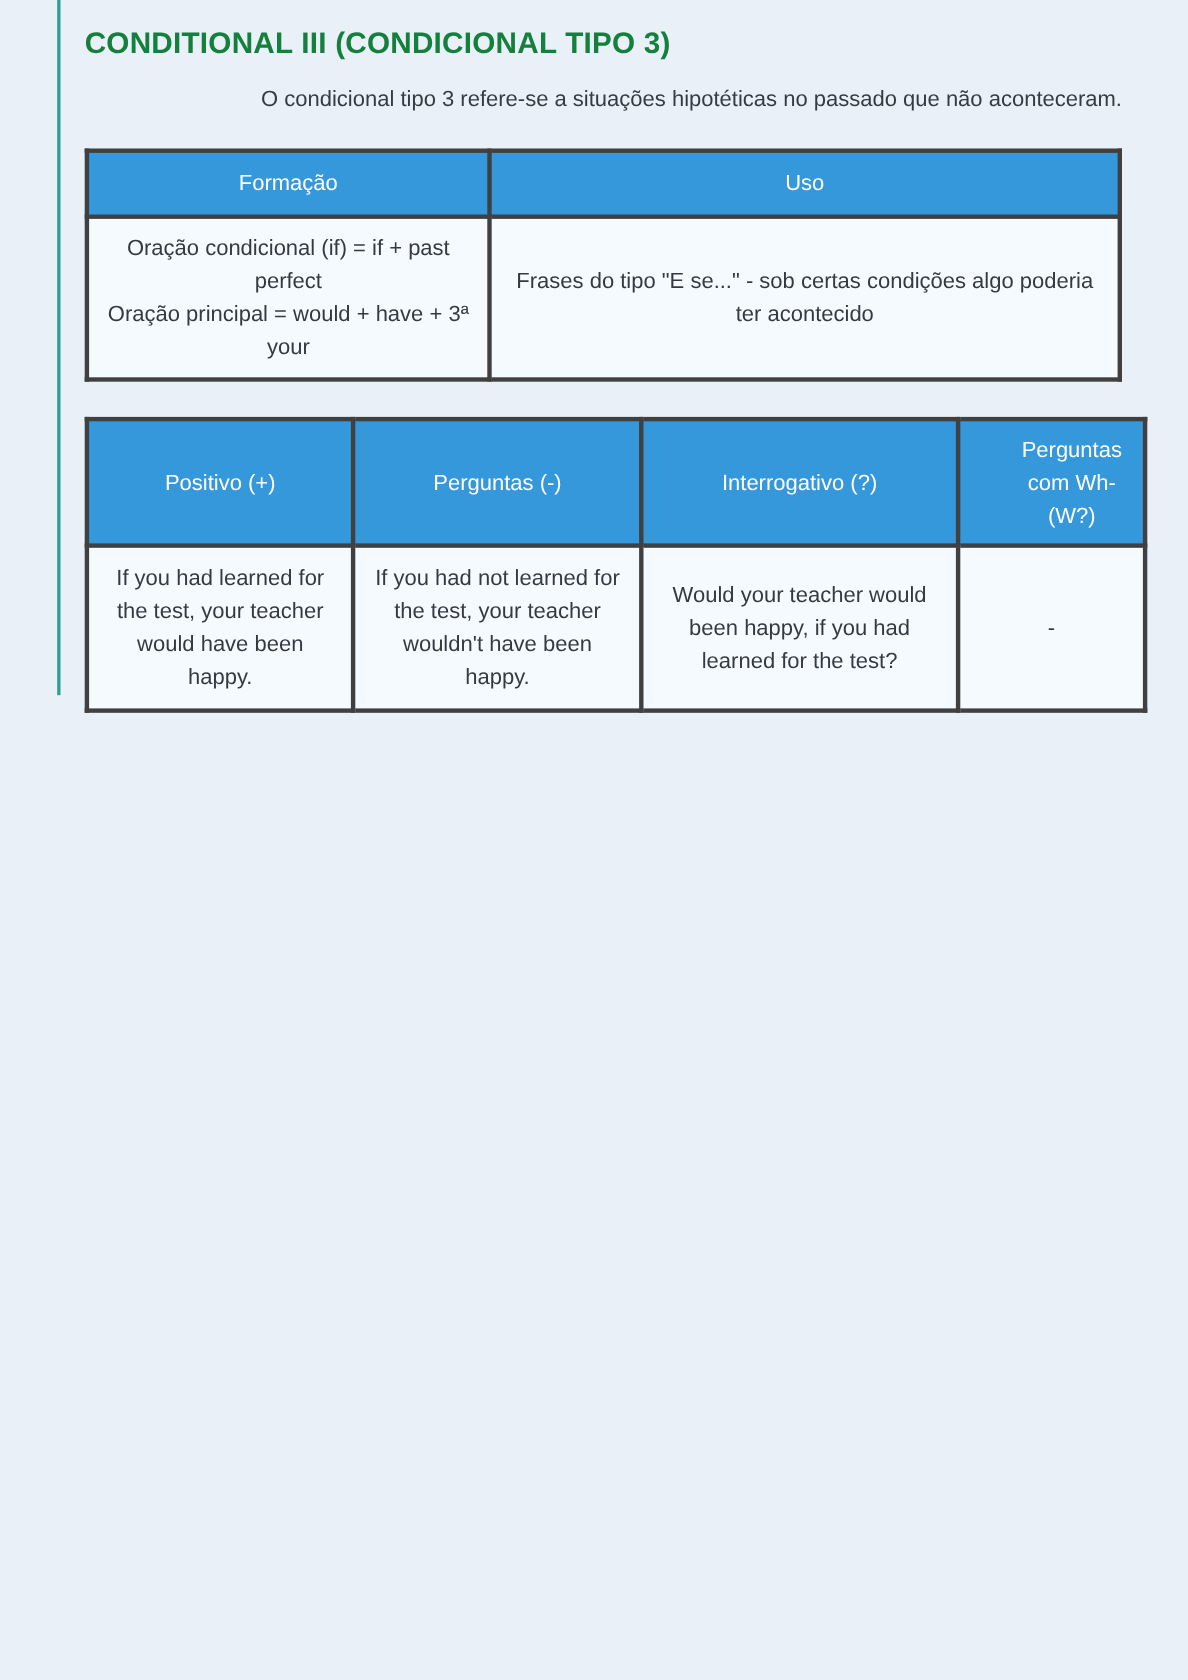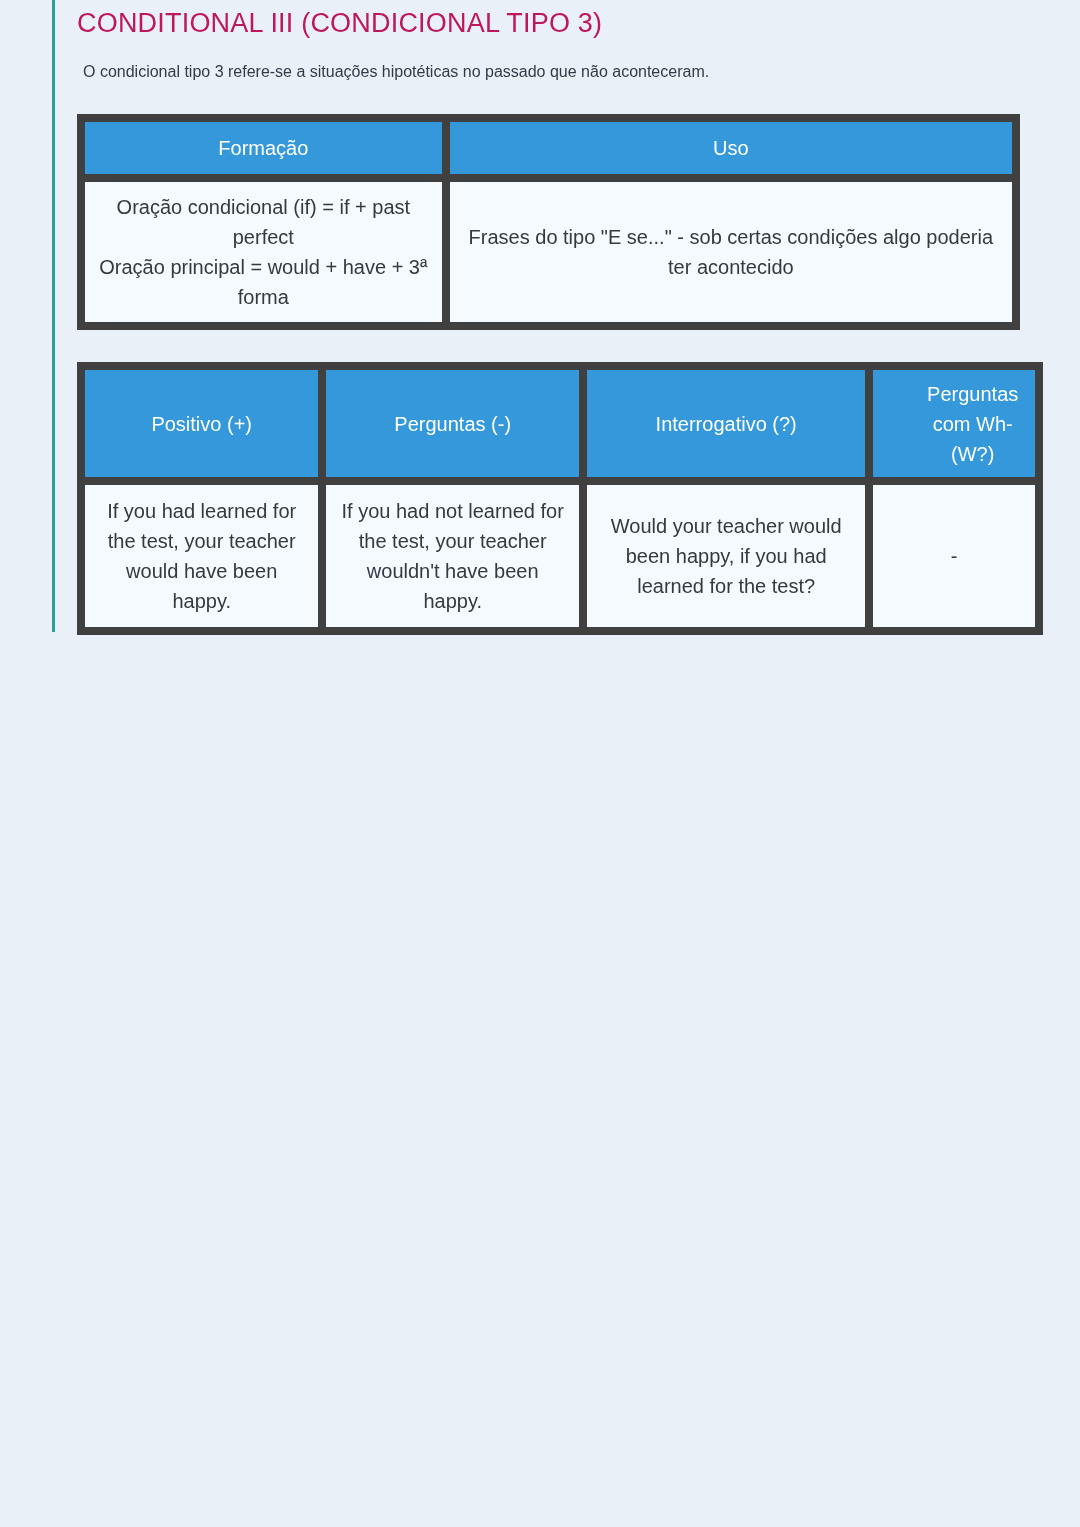--- a/index.html
+++ b/index.html
@@ -21,47 +21,48 @@
     height: 632px;
     background: #2f9e8f;
   }
   .content {
     position: absolute;
     left: 77px;
     top: 0;
     width: 943px;
   }
   .title {
-    margin-top: 8px;
+    margin-top: 24px;
     font-size: 27px;
-    font-weight: normal;
-    color: #be185d;
+    font-weight: bold;
+    color: #15803d;
     letter-spacing: 0.2px;
   }
   .subtitle {
     margin-top: 24px;
     margin-left: 6px;
-    font-size: 16px;
+    font-size: 20px;
     color: #343b43;
+    text-align: right;
   }
   table {
     border-collapse: collapse;
     width: 100%;
     table-layout: fixed;
   }
   .formation-table {
     margin-top: 33px;
     width: 943px;
   }
   .examples-table {
     margin-top: 32px;
     width: 966px;
   }
   th, td {
-    border: 8px solid #404040;
+    border: 4px solid #404040;
     text-align: center;
     vertical-align: middle;
     font-size: 20px;
     line-height: 1.5;
   }
   th {
     background: #3498db;
     color: #ffffff;
     font-weight: normal;
     padding: 8px 10px;
@@ -96,21 +97,21 @@
       <thead>
         <tr>
           <th class="col-formation">Formação</th>
           <th class="col-usage">Uso</th>
         </tr>
       </thead>
       <tbody>
         <tr>
           <td>
             <div>Oração condicional (if) = if + past perfect</div>
-            <div>Oração principal = would + have + 3ª forma</div>
+            <div>Oração principal = would + have + 3ª your</div>
           </td>
           <td>Frases do tipo "E se..." - sob certas condições algo poderia ter acontecido</td>
         </tr>
       </tbody>
     </table>
 
     <table class="examples-table">
       <thead>
         <tr>
           <th class="col-positive">Positivo (+)</th>

